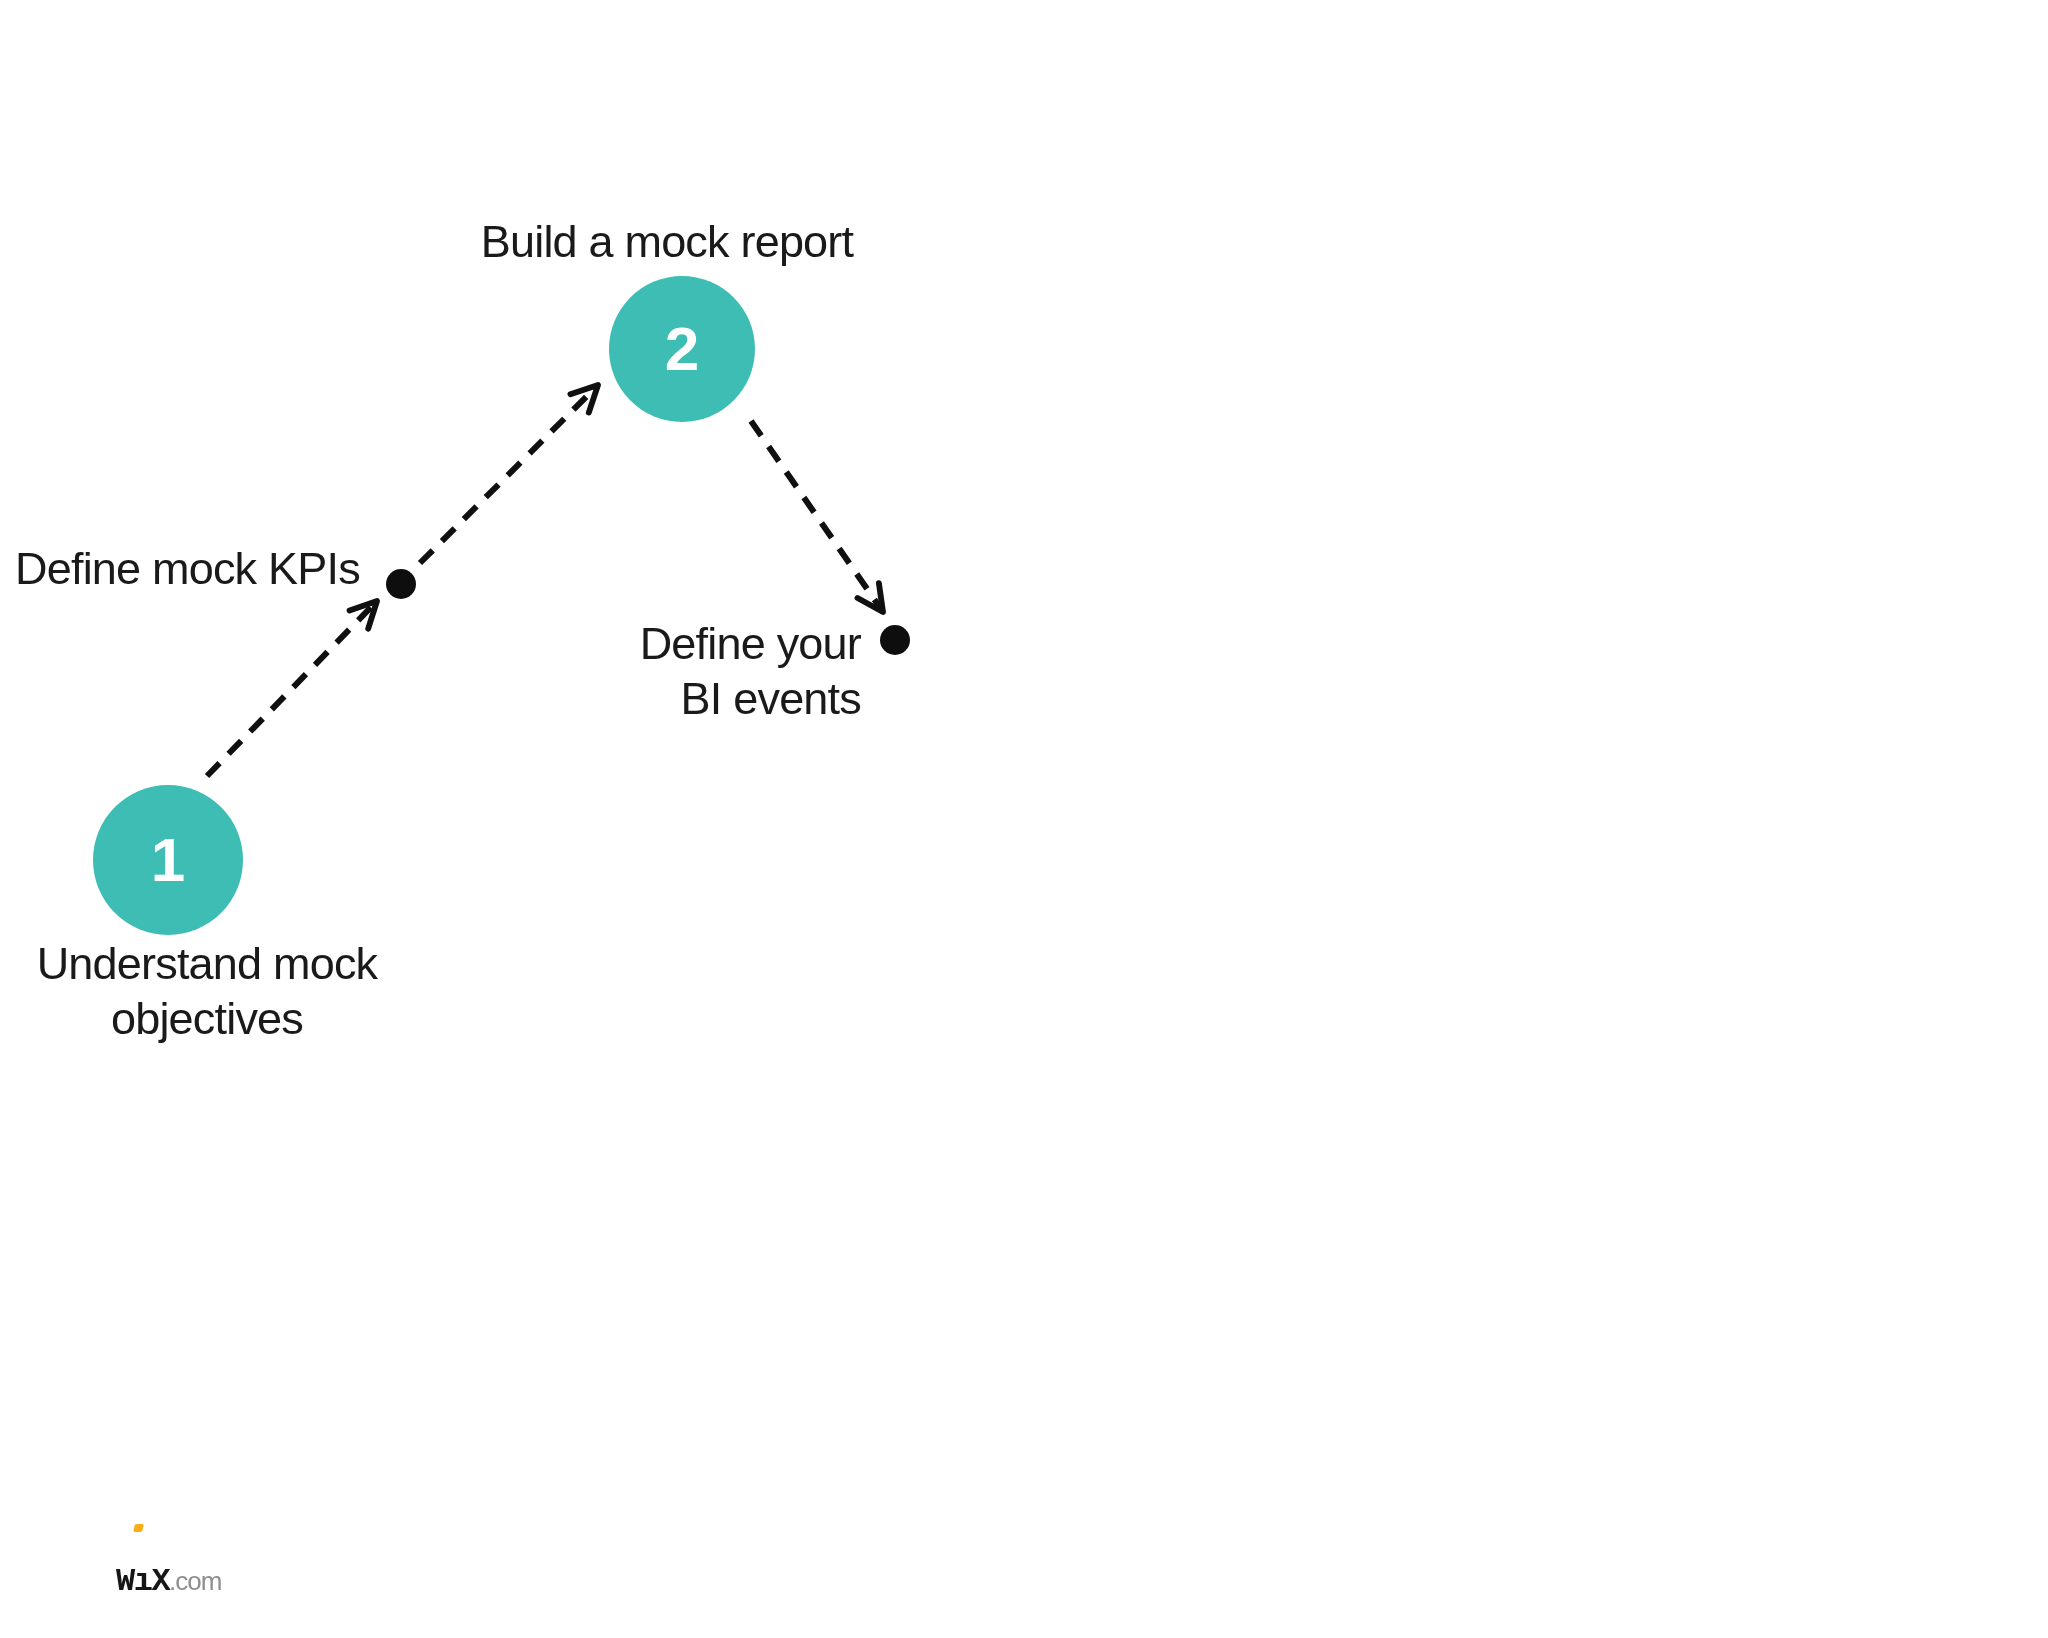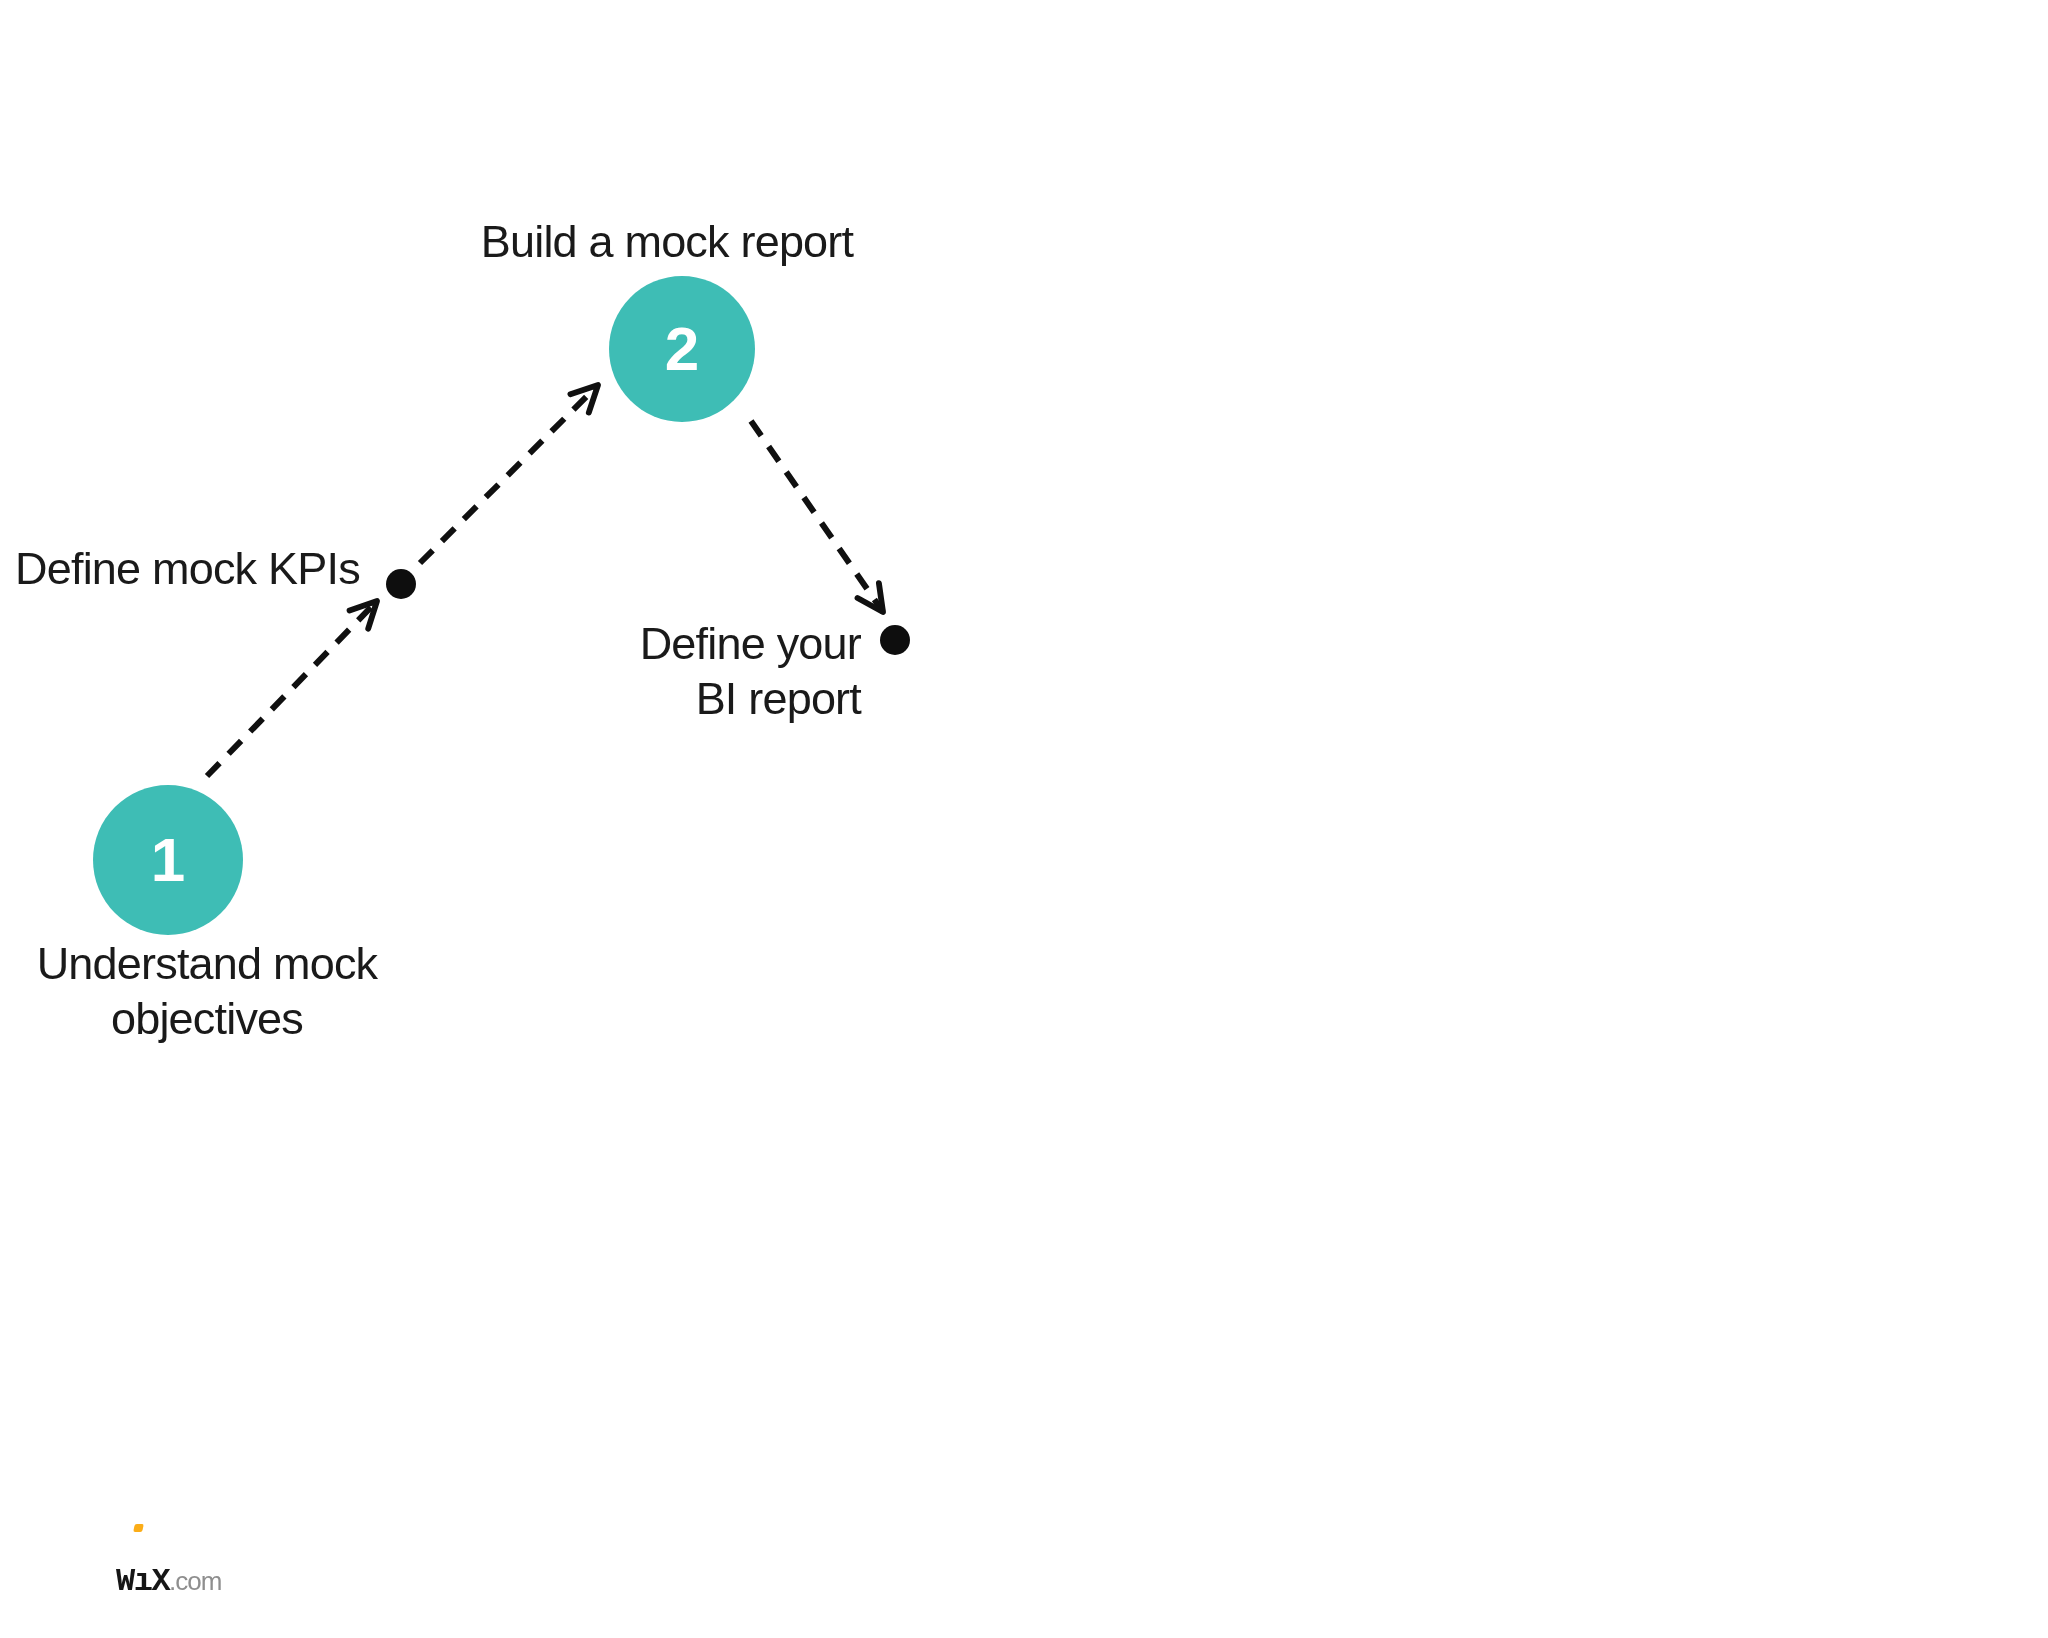--- a/index.html
+++ b/index.html
@@ -141,21 +141,21 @@
     <span class="step-number">1</span>
   </div>
 
   <div class="label center" id="label-objectives">
     <div>Understand mock</div>
     <div>objectives</div>
   </div>
 
   <div class="label right" id="label-bi">
     <div>Define your</div>
-    <div>BI report</div>
+    <div>BI events</div>
   </div>
 
   <div class="flow-dot" id="dot-bi"></div>
 
   <div id="wix-logo">
     <span class="wix-word"><span>W</span><span class="wix-i"><span>ı</span><span class="wix-tittle"></span></span><span>X</span></span><span class="wix-com">.com</span>
   </div>
 
   <div id="page-number">23</div>
 

